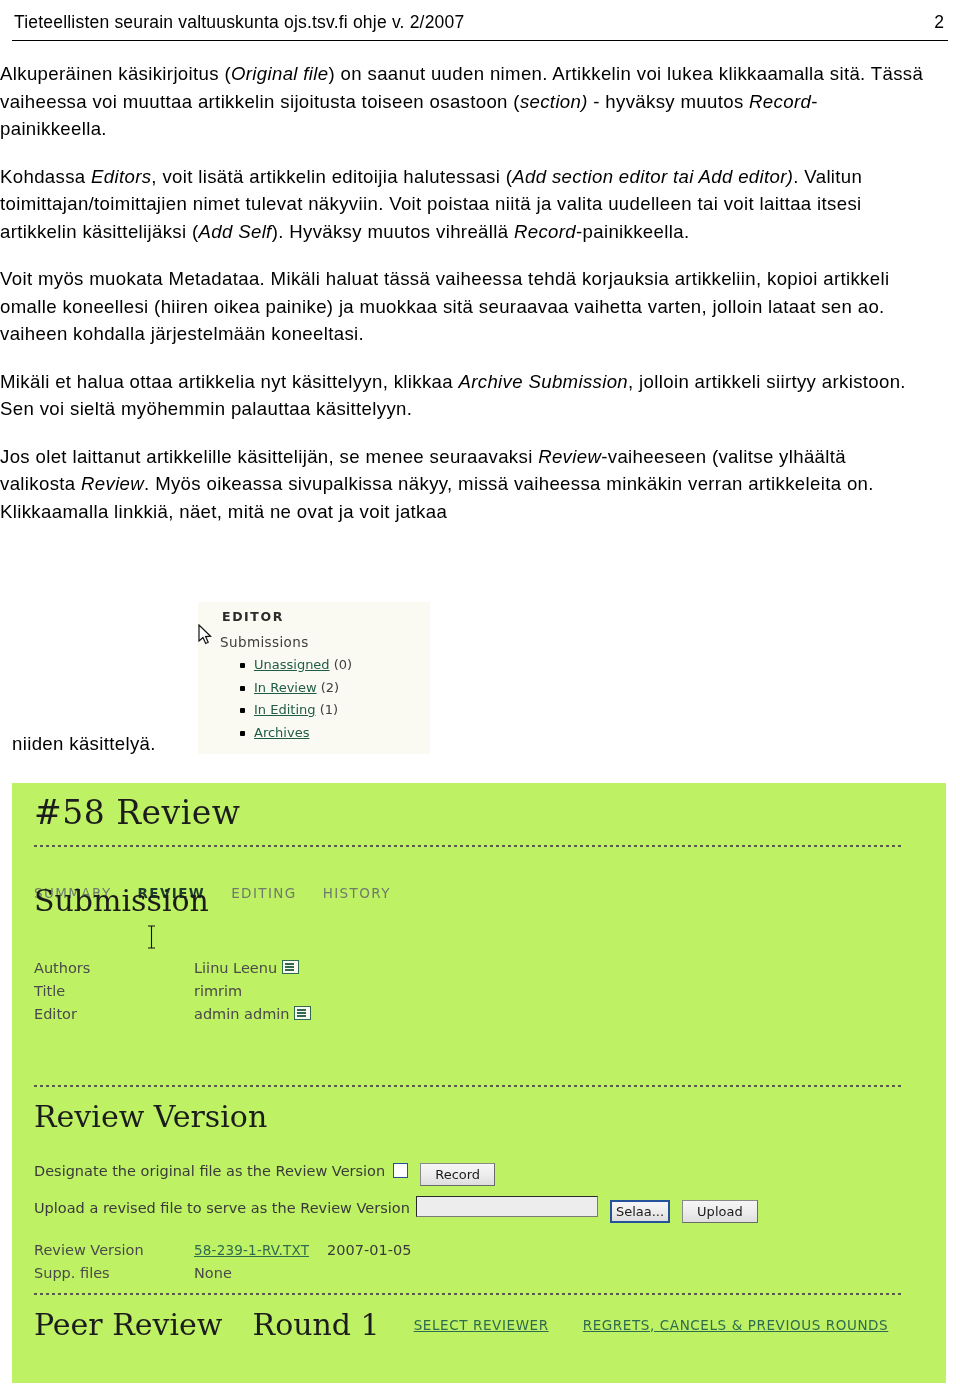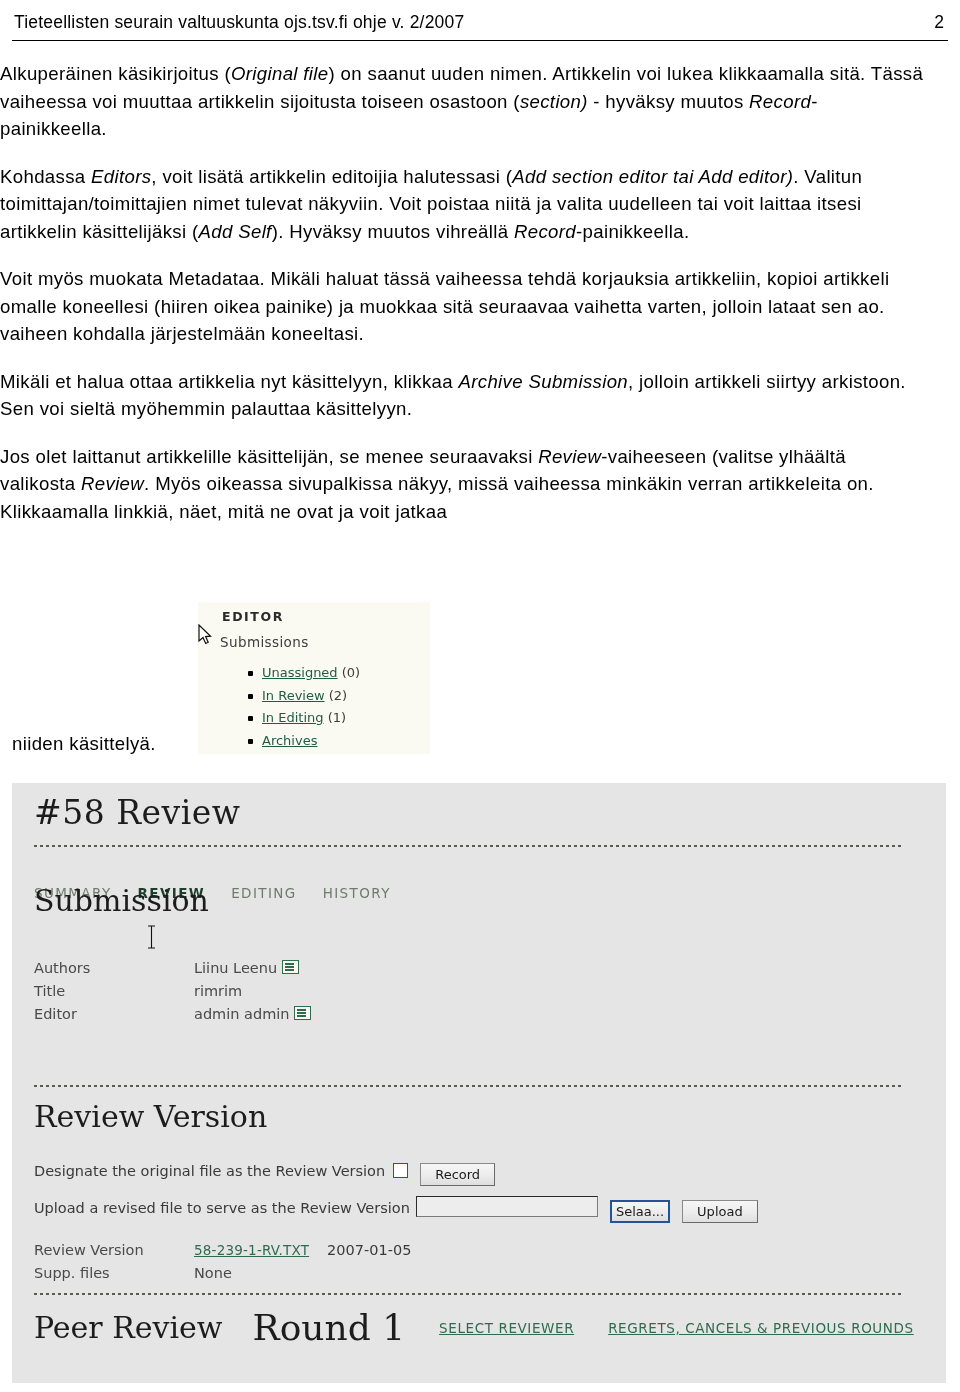--- a/index.html
+++ b/index.html
@@ -86,21 +86,21 @@
     left: 22px;
     top: 32px;
     font-size: 13.5px;
     letter-spacing: 0.4px;
     color: #3d3d3d;
   }
   #editor-shot ul.ed-list {
     position: absolute;
     left: 38px;
     top: 52px;
-    margin: 8px;
+    margin: 0;
     padding: 0 0 0 18px;
     list-style: none;
   }
   #editor-shot ul.ed-list li {
     position: relative;
     font-size: 13px;
     line-height: 22.5px;
     color: #3d3d3d;
     white-space: nowrap;
   }
@@ -141,21 +141,21 @@
     letter-spacing: 0.35px;
   }
 
   
   #ojs-shot {
     position: absolute;
     left: 12px;
     top: 783px;
     width: 934px;
     height: 600px;
-    background: #e5e5e5;
+    background: #bef264;
     font-family: "DejaVu Sans", sans-serif;
     overflow: hidden;
   }
   .shot-h1 {
     position: absolute;
     font-family: "DejaVu Serif", serif;
     color: #1c1c1c;
     white-space: nowrap;
   }
   #sub-id {
@@ -306,21 +306,21 @@
     white-space: nowrap;
   }
   #peer-row .pr-title {
     font-family: "DejaVu Serif", serif;
     font-size: 30px;
     color: #1c1c1c;
     vertical-align: middle;
   }
   #peer-row .pr-round {
     font-family: "DejaVu Serif", serif;
-    font-size: 36px;
+    font-size: 30px;
     color: #1c1c1c;
     margin-left: 30px;
     vertical-align: middle;
   }
   #peer-row a.pr-link {
     font-size: 13.5px;
     letter-spacing: 0.6px;
     color: #2e6b4f;
     text-decoration: underline;
     margin-left: 34px;

